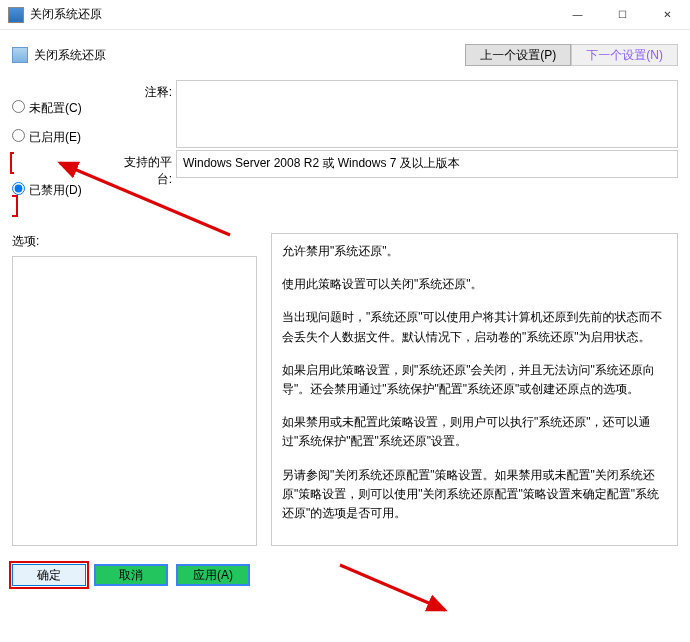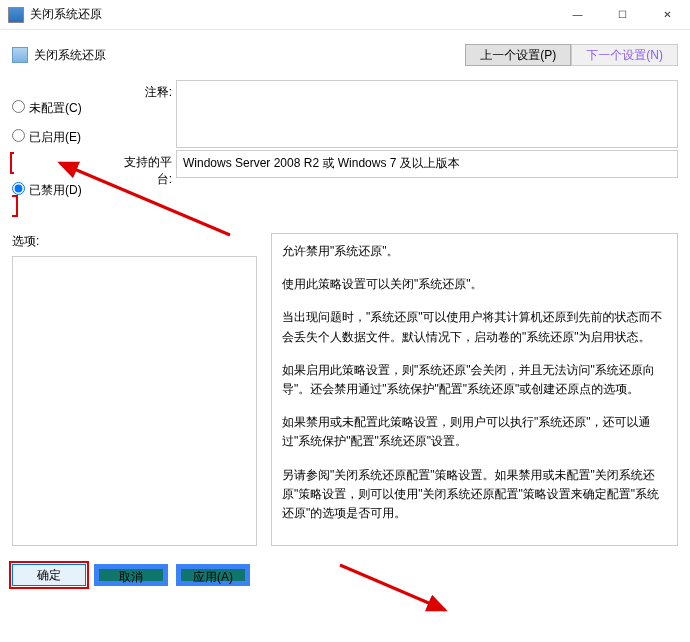--- a/index.html
+++ b/index.html
@@ -92,22 +92,22 @@
     }
     .help-box p { margin-bottom: 14px; }
 
     
     .footer {
       display: flex; justify-content: flex-start; gap: 8px;
       padding: 10px 12px;
     }
     .dlg-btn {
       width: 74px; height: 22px;
-      background: #0f766e;
-      border: 5px solid #3b82f6;
+      background: #22c55e;
+      border: 2px solid #3b82f6;
       font-size: 12px; font-family: inherit;
     }
     .dlg-btn.primary-highlight {
       outline: 2px solid #d00; outline-offset: 1px;
       border: 1px solid #0078d7;
       background: #e5f1fb;
     }
 
     
     .arrow { position: absolute; pointer-events: none; }

